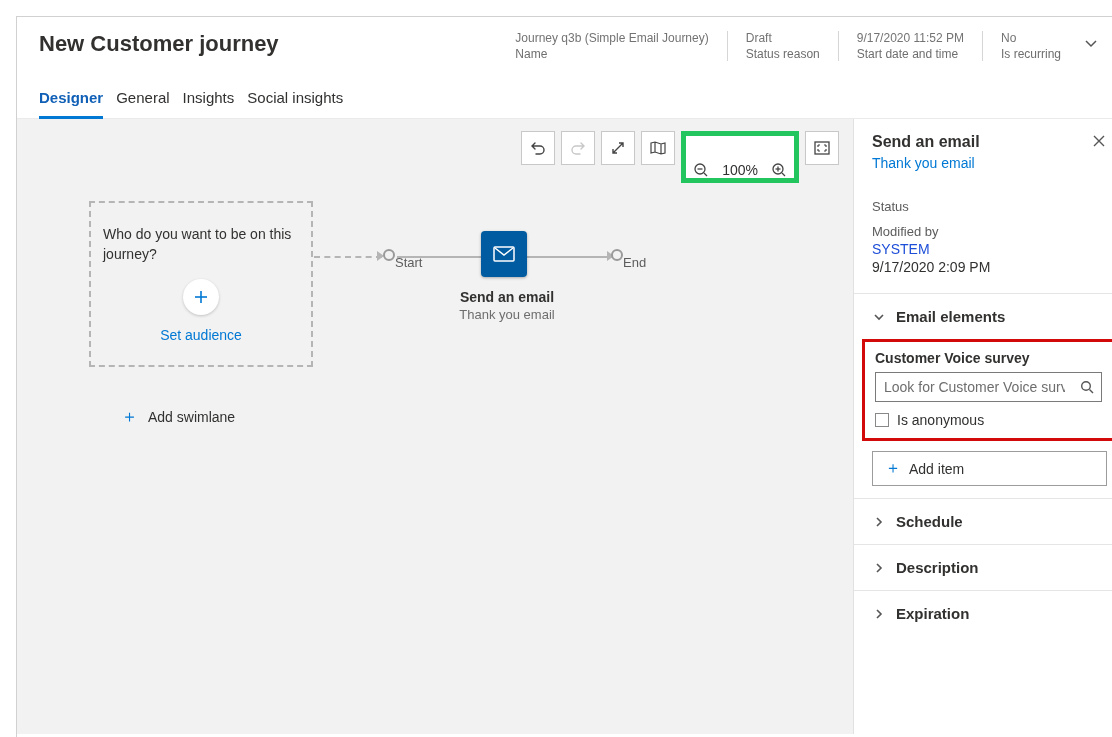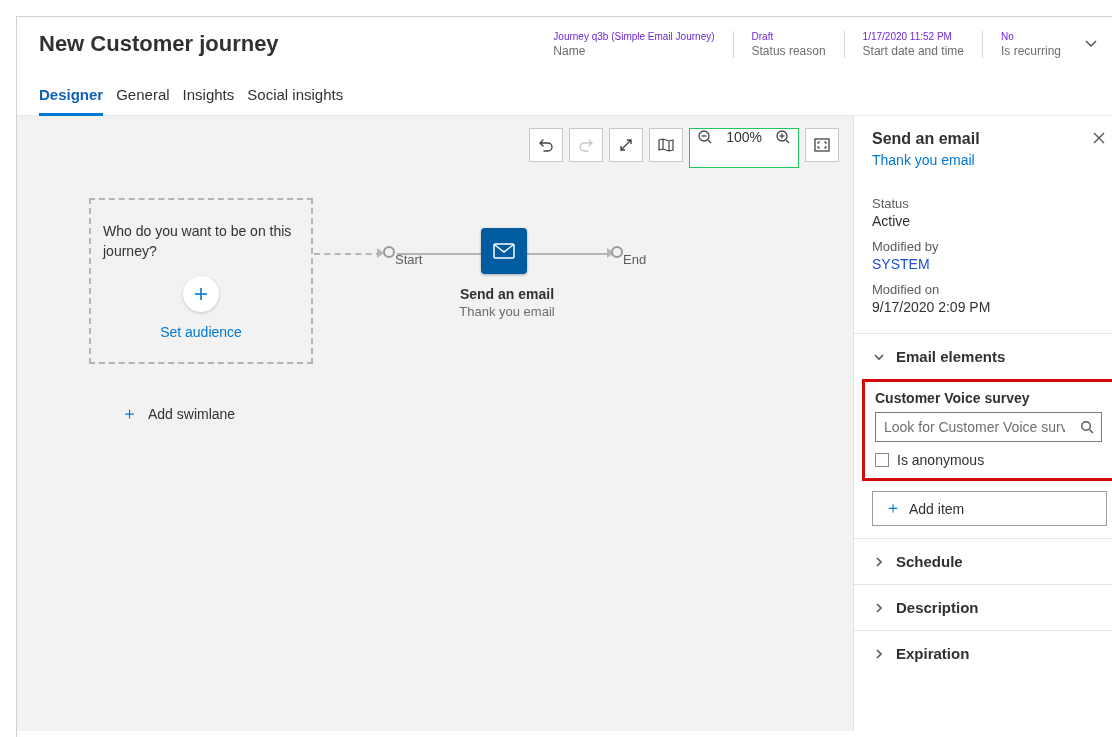--- a/index.html
+++ b/index.html
@@ -13,41 +13,41 @@
     overflow: hidden;
   }
   .frame { width:1110px; height:735px; border:1px solid #d1d1d1; margin:16px; position:relative; }
 
   
   .hdr { display:flex; align-items:flex-start; padding: 14px 22px 8px 22px; }
   .hdr-title { font-size: 22px; font-weight:600; flex:0 0 auto; margin-right:auto; }
   .hdr-fields { display:flex; gap:0; align-items:flex-start; }
   .hdr-field { padding: 0 18px; border-left:1px solid #d6d6d6; }
   .hdr-field:first-child { border-left:none; }
-  .hdr-field .val { font-size:10px; color:#6d28d9; }
+  .hdr-field .val { font-size:12px; color:#737373; }
   .hdr-field .lbl { font-size:12px; color:#6e6e6e; margin-top:2px; }
   .hdr-chevron { width:24px; display:flex; align-items:center; justify-content:center; padding-top:6px; cursor:pointer; }
 
   
   .tabs { display:flex; gap:13px; padding: 14px 22px 0 22px; border-bottom:1px solid #eaeaea; }
   .tab { padding:6px 0 12px 0; font-size:15px; color:#323130; cursor:pointer; position:relative; }
   .tab.active { font-weight:600; color:#1160b7; }
   .tab.active::after { content:""; position:absolute; left:0; right:0; bottom:-1px; height:3px; background:#0078d4; }
 
   
   .main { display:flex; height: calc(100% - 118px); }
   .canvas { flex:1; background:#f2f2f2; position:relative; }
   .side { width:272px; border-left:1px solid #e1e1e1; background:#fff; display:flex; flex-direction:column; }
 
   
   .toolbar { position:absolute; top:12px; right:14px; display:flex; gap:6px; }
   .tb-group { display:flex; gap:6px; }
   .tb-btn { background:#fff; border:1px solid #c8c8c8; height:34px; min-width:34px; display:flex; align-items:center; justify-content:center; cursor:pointer; font-size:14px; }
   .tb-btn.disabled { color:#bdbdbd; cursor:default; }
-  .tb-zoom { background:#fff; border:1px solid #22c55e; height:40px; display:flex; align-items:flex-start; }
+  .tb-zoom { background:#fff; border:5px solid #22c55e; height:52px; display:flex; align-items:flex-end; }
   .tb-zoom .zbtn { width:30px; display:flex; align-items:center; justify-content:center; cursor:pointer; }
   .tb-zoom .zval { padding:0 6px; }
 
   
   .aud-box { position:absolute; left:72px; top:82px; width:224px; height:166px; border:2px dashed #b5b5b5; display:flex; flex-direction:column; align-items:center; justify-content:center; padding:12px; }
   .aud-box .q { font-size:14px; color:#323130; line-height:1.4; }
   .aud-plus { width:36px; height:36px; border-radius:50%; background:#fff; box-shadow:0 1px 3px rgba(0,0,0,0.2); display:flex; align-items:center; justify-content:center; margin:14px 0 12px 0; font-size:20px; color:#0078d4; cursor:pointer; }
   .aud-link { color:#0078d4; font-size:14px; cursor:pointer; }
 
   
@@ -113,21 +113,21 @@
     <div class="hdr-fields">
       <div class="hdr-field">
         <div class="val">Journey q3b (Simple Email Journey)</div>
         <div class="lbl">Name</div>
       </div>
       <div class="hdr-field">
         <div class="val">Draft</div>
         <div class="lbl">Status reason</div>
       </div>
       <div class="hdr-field">
-        <div class="val">1/17/2020 11:52 PM</div>
+        <div class="val">9/17/2020 11:52 PM</div>
         <div class="lbl">Start date and time</div>
       </div>
       <div class="hdr-field">
         <div class="val">No</div>
         <div class="lbl">Is recurring</div>
       </div>
     </div>
     <div class="hdr-chevron">
       <svg width="14" height="14" viewBox="0 0 14 14">
           <path d="M2 4 L7 9 L12 4" stroke="#555" stroke-width="1.5" fill="none"></path>
@@ -246,24 +246,22 @@
         <div class="close-x">
           <svg width="12" height="12" viewBox="0 0 12 12">
               <path d="M1 1 L11 11 M11 1 L1 11" stroke="#555" stroke-width="1.4"></path>
             </svg>
         </div>
       </div>
       <div class="side-sub">Thank you email</div>
 
       <div class="meta">
         <div class="ml">Status</div>
-        <div class="mv">Active</div>
         <div class="ml">Modified by</div>
         <div class="mv link">SYSTEM</div>
-        <div class="ml">Modified on</div>
         <div class="mv">9/17/2020 2:09 PM</div>
       </div>
 
       <div class="sect-head" style="margin-top:12px;">
         <span class="chev">
           <svg width="12" height="12" viewBox="0 0 12 12">
               <path d="M2 4 L6 8 L10 4" stroke="#555" stroke-width="1.6" fill="none"></path>
             </svg>
         </span>
         <span>Email elements</span>

